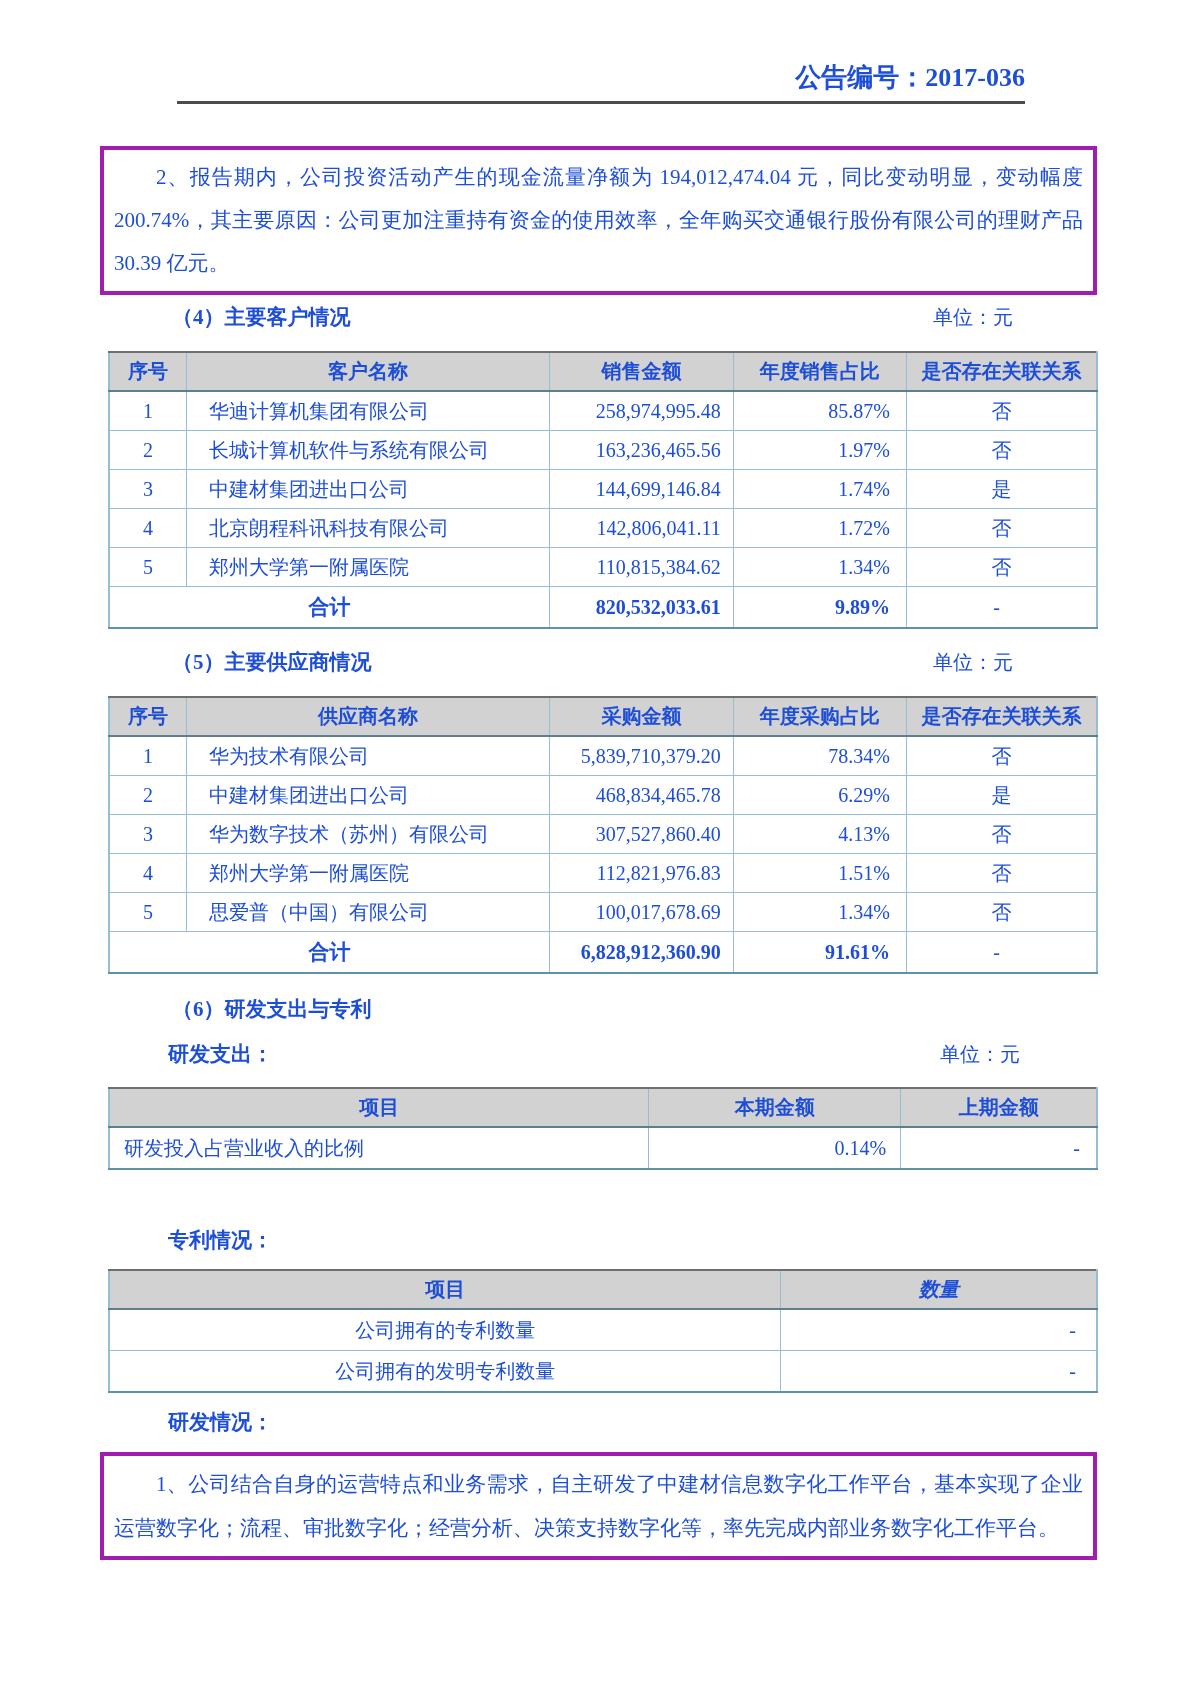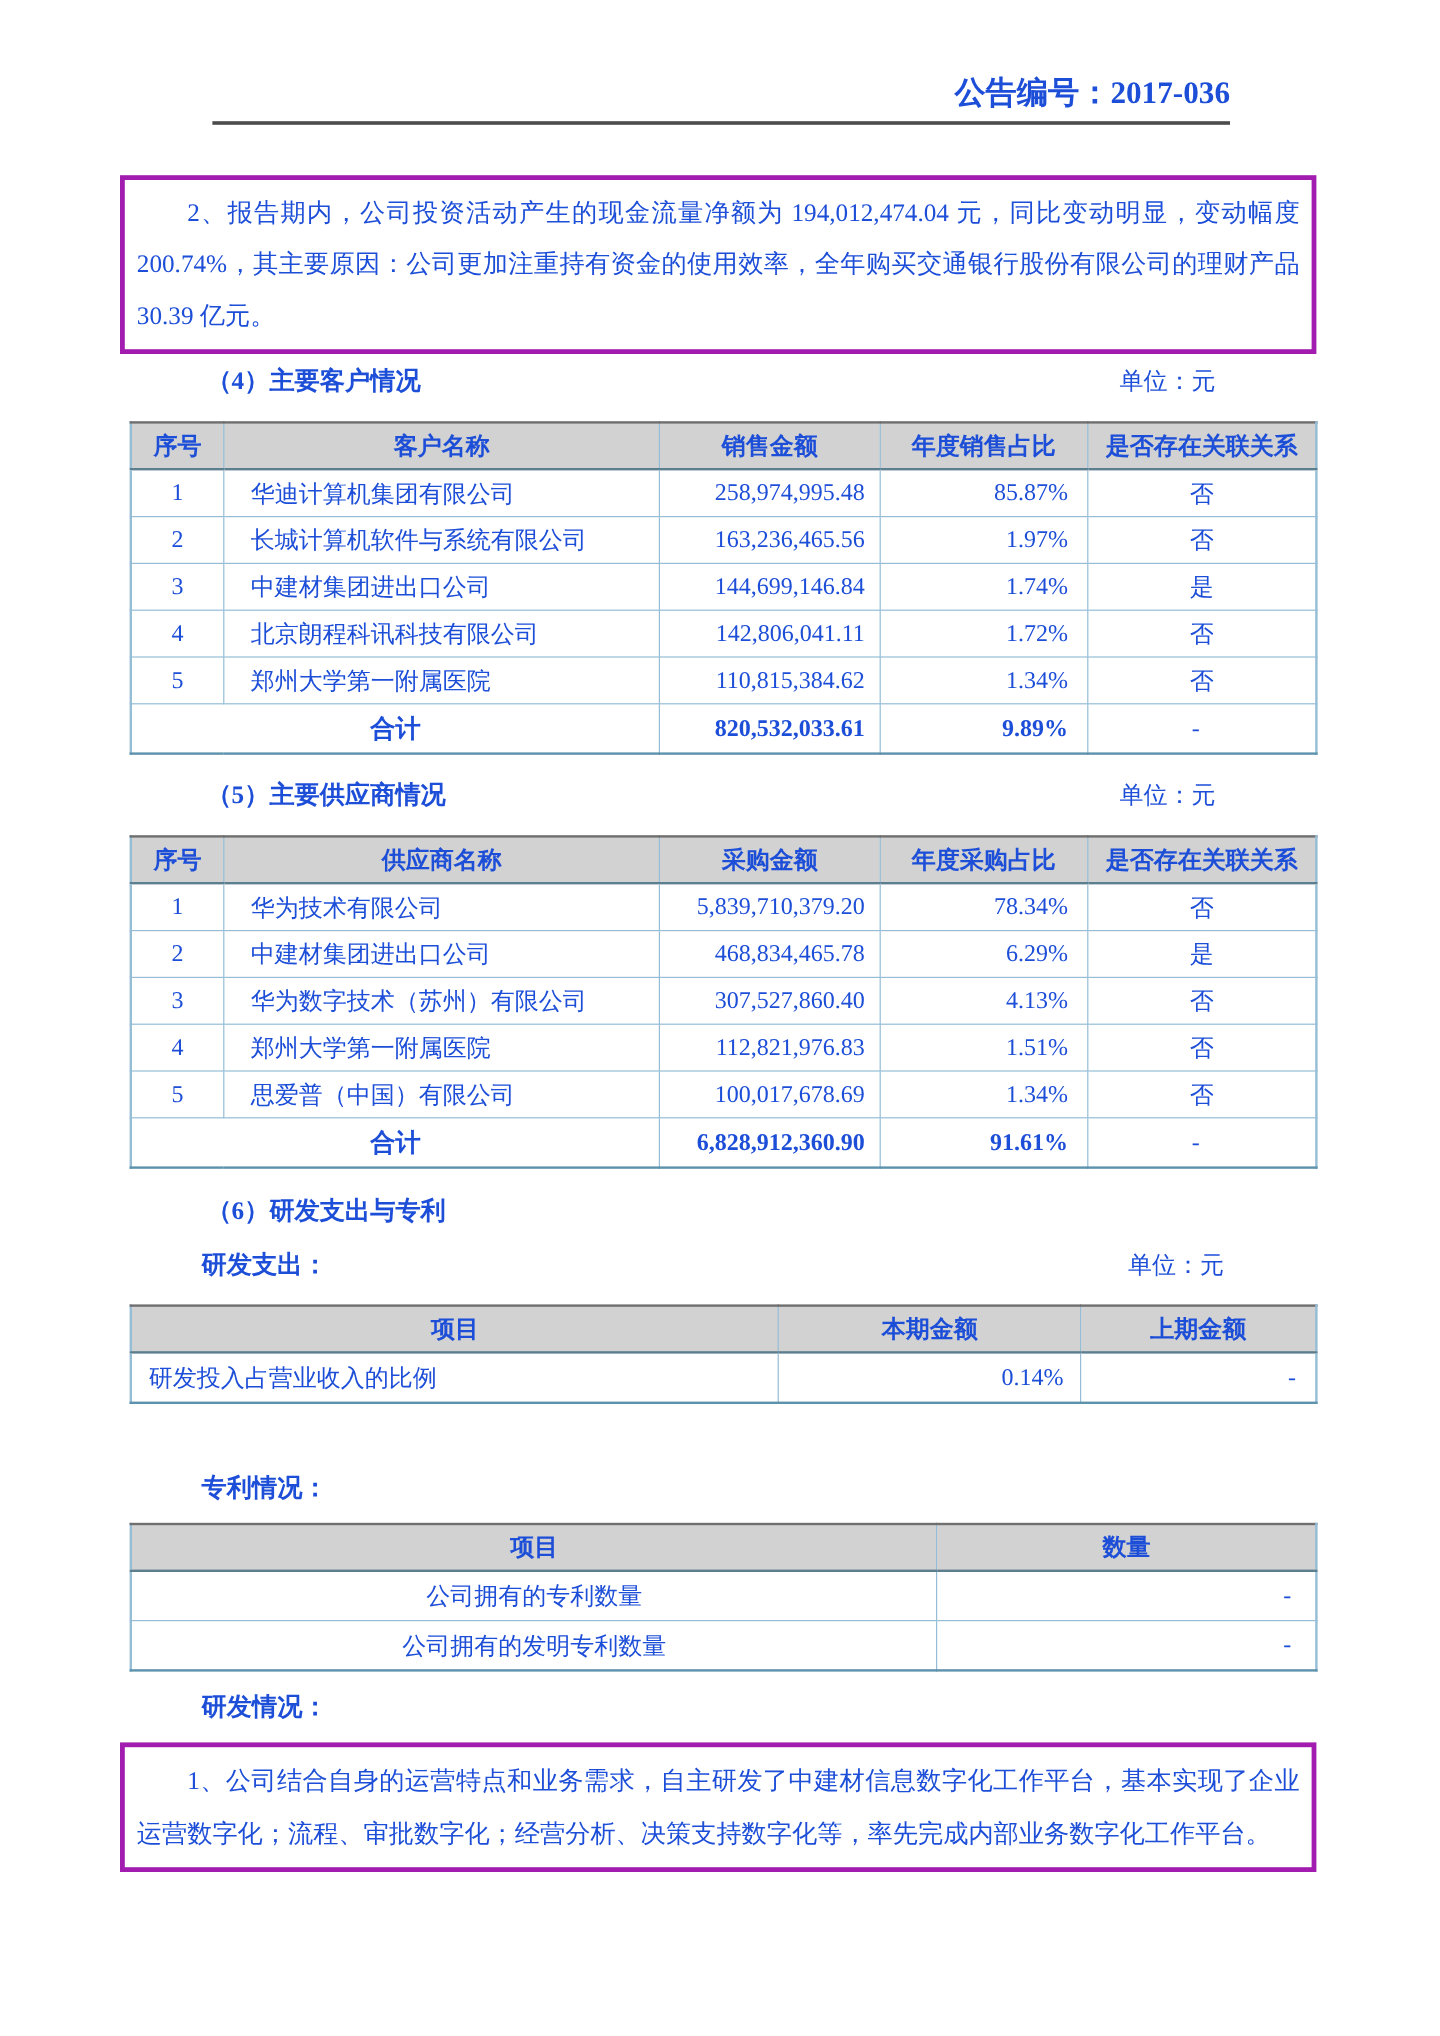--- a/index.html
+++ b/index.html
@@ -84,21 +84,21 @@
   
   .t-rd th:nth-child(1){width:55.5%;}
   .t-rd th:nth-child(2){width:25.2%;}
   .t-rd th:nth-child(3){width:19.3%;}
   .t-rd td:nth-child(1){text-align:left;padding-left:14px;}
   .t-rd td:nth-child(2){text-align:right;padding-right:14px;}
   .t-rd td:nth-child(3){text-align:right;padding-right:16px;}
   .t-rd td{height:36px;}
   
   .t-patent th:nth-child(1){width:68.5%;}
-  .t-patent th:nth-child(2){width:31.5%;}
+  .t-patent th:nth-child(2){width:31.5%;font-style:italic;}
   .t-patent td:nth-child(1){text-align:center;}
   .t-patent td:nth-child(2){text-align:right;padding-right:20px;}
   .t-patent td{height:36px;}
 </style>
 </head>
 <body>
 
 <div class="page">
 
   <div class="ann-no">公告编号：2017-036</div>

